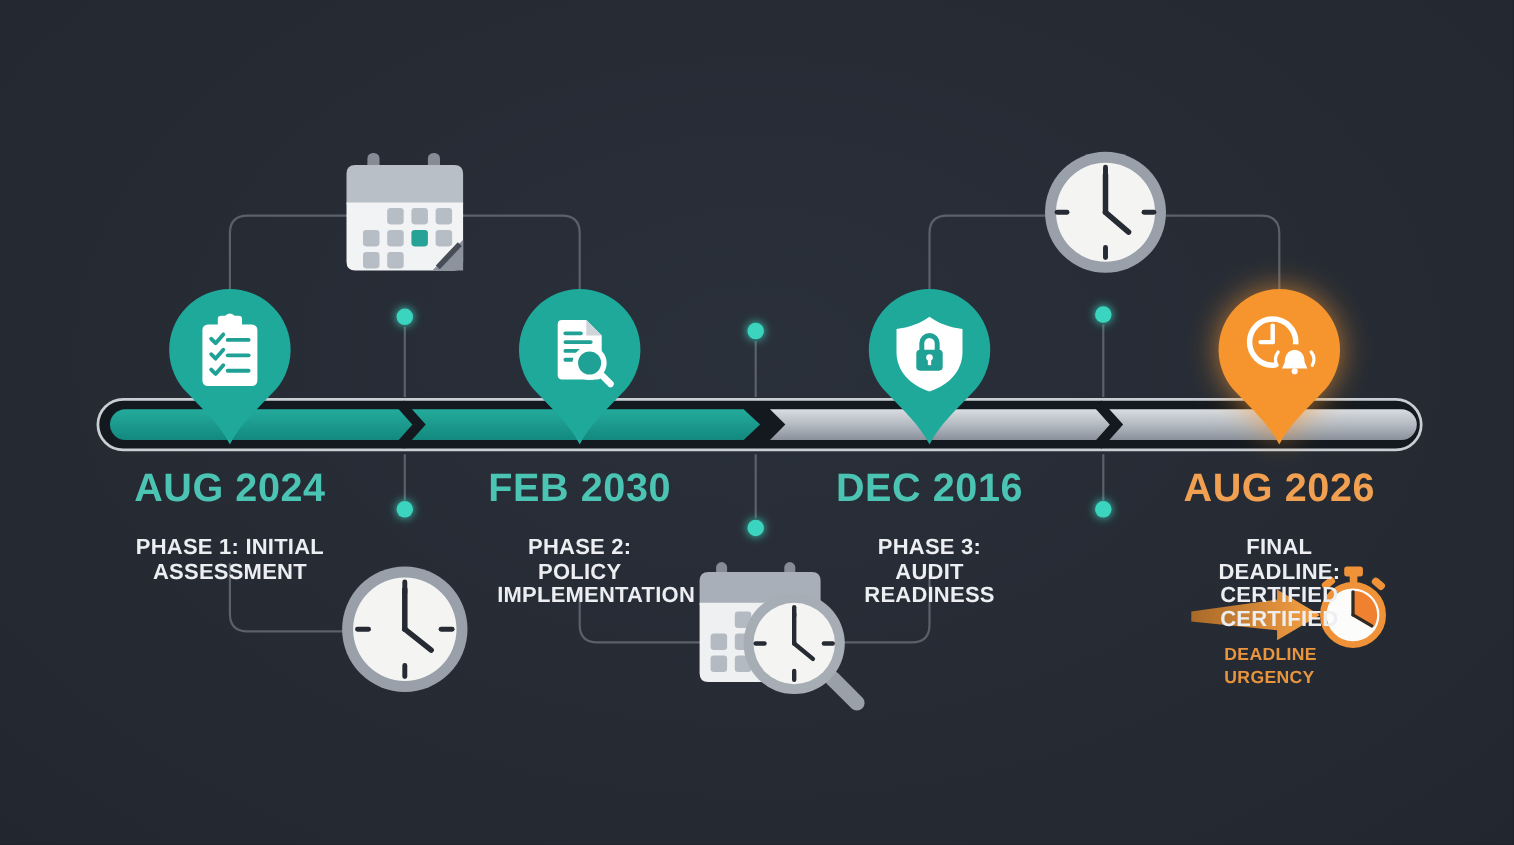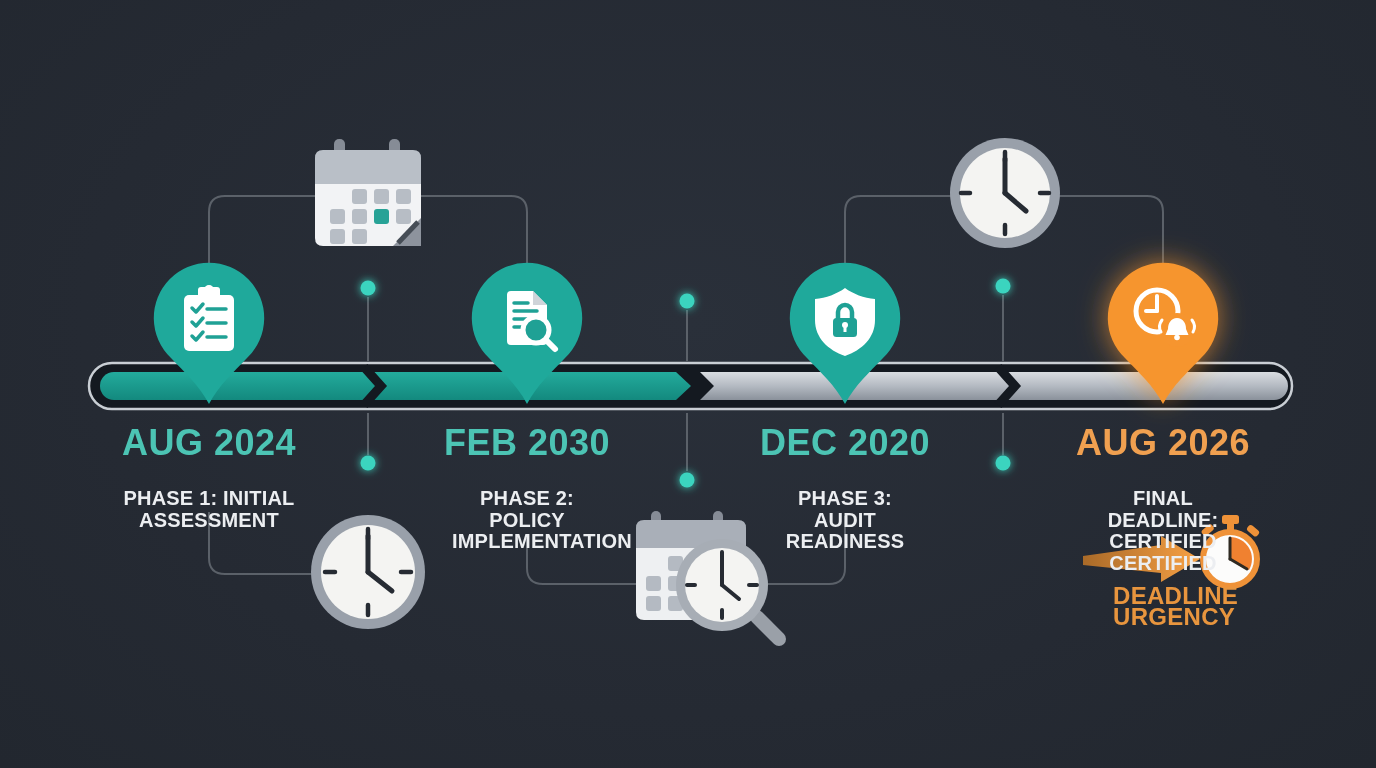--- a/index.html
+++ b/index.html
@@ -15,21 +15,21 @@
     color:#4cc4b4;
   }
   .date--orange{color:#f0a050;}
   .label{
     top:472px;font-size:20px;font-weight:bold;line-height:21.5px;color:#eceef1;
     letter-spacing:0.2px;
     margin-top:16px;
   }
   .urgency{
     position:absolute;left:1113px;top:585px;width:150px;text-align:left;
-    font-size:24px;font-weight:bold;line-height:21px;color:#e8953e;letter-spacing:0.3px;
+    font-size:16px;font-weight:bold;line-height:21px;color:#e8953e;letter-spacing:0.3px;
   }
 </style>
 </head>
 <body>
 
 <div id="canvas">
 
 <svg id="scene" viewBox="0 0 1376 768">
   <defs>
     <linearGradient id="gradTeal" x1="0" y1="372" x2="0" y2="400" gradientUnits="userSpaceOnUse">
@@ -230,21 +230,21 @@
     <rect x="1247" y="527" width="13" height="7" rx="3" fill="#ef9238" transform="rotate(40 1253 530)"></rect>
     <circle cx="1230" cy="559" r="27" fill="#fcfcfb" stroke="#ef9238" stroke-width="6"></circle>
     <path d="M1230 559 V537 A22 22 0 0 1 1249 570 Z" fill="#f08130"></path>
     <path d="M1230 559 V538" stroke="#2f2a22" stroke-width="3" stroke-linecap="round" fill="none"></path>
     <path d="M1230 559 L1247 569" stroke="#2f2a22" stroke-width="3" stroke-linecap="round" fill="none"></path>
   </g>
 </svg>
 
   <div class="txt date" style="left:99px;">AUG 2024</div>
   <div class="txt date" style="left:417px;">FEB 2030</div>
-  <div class="txt date" style="left:735px;">DEC 2020</div>
+  <div class="txt date" style="left:735px;">DEC 2016</div>
   <div class="txt date date--orange" style="left:1053px;text-align:center;">AUG 2026</div>
 
   <div class="txt label" style="left:114px;width:190px;">PHASE 1: INITIAL ASSESSMENT</div>
   <div class="txt label" style="left:452px;width:150px;">PHASE 2: POLICY IMPLEMENTATION</div>
   <div class="txt label" style="left:765px;width:160px;">PHASE 3: AUDIT READINESS</div>
   <div class="txt label" style="left:1079px;width:168px;">FINAL DEADLINE: CERTIFIED CERTIFIED</div>
 
   <div class="urgency">DEADLINE URGENCY</div>
 </div>
 

